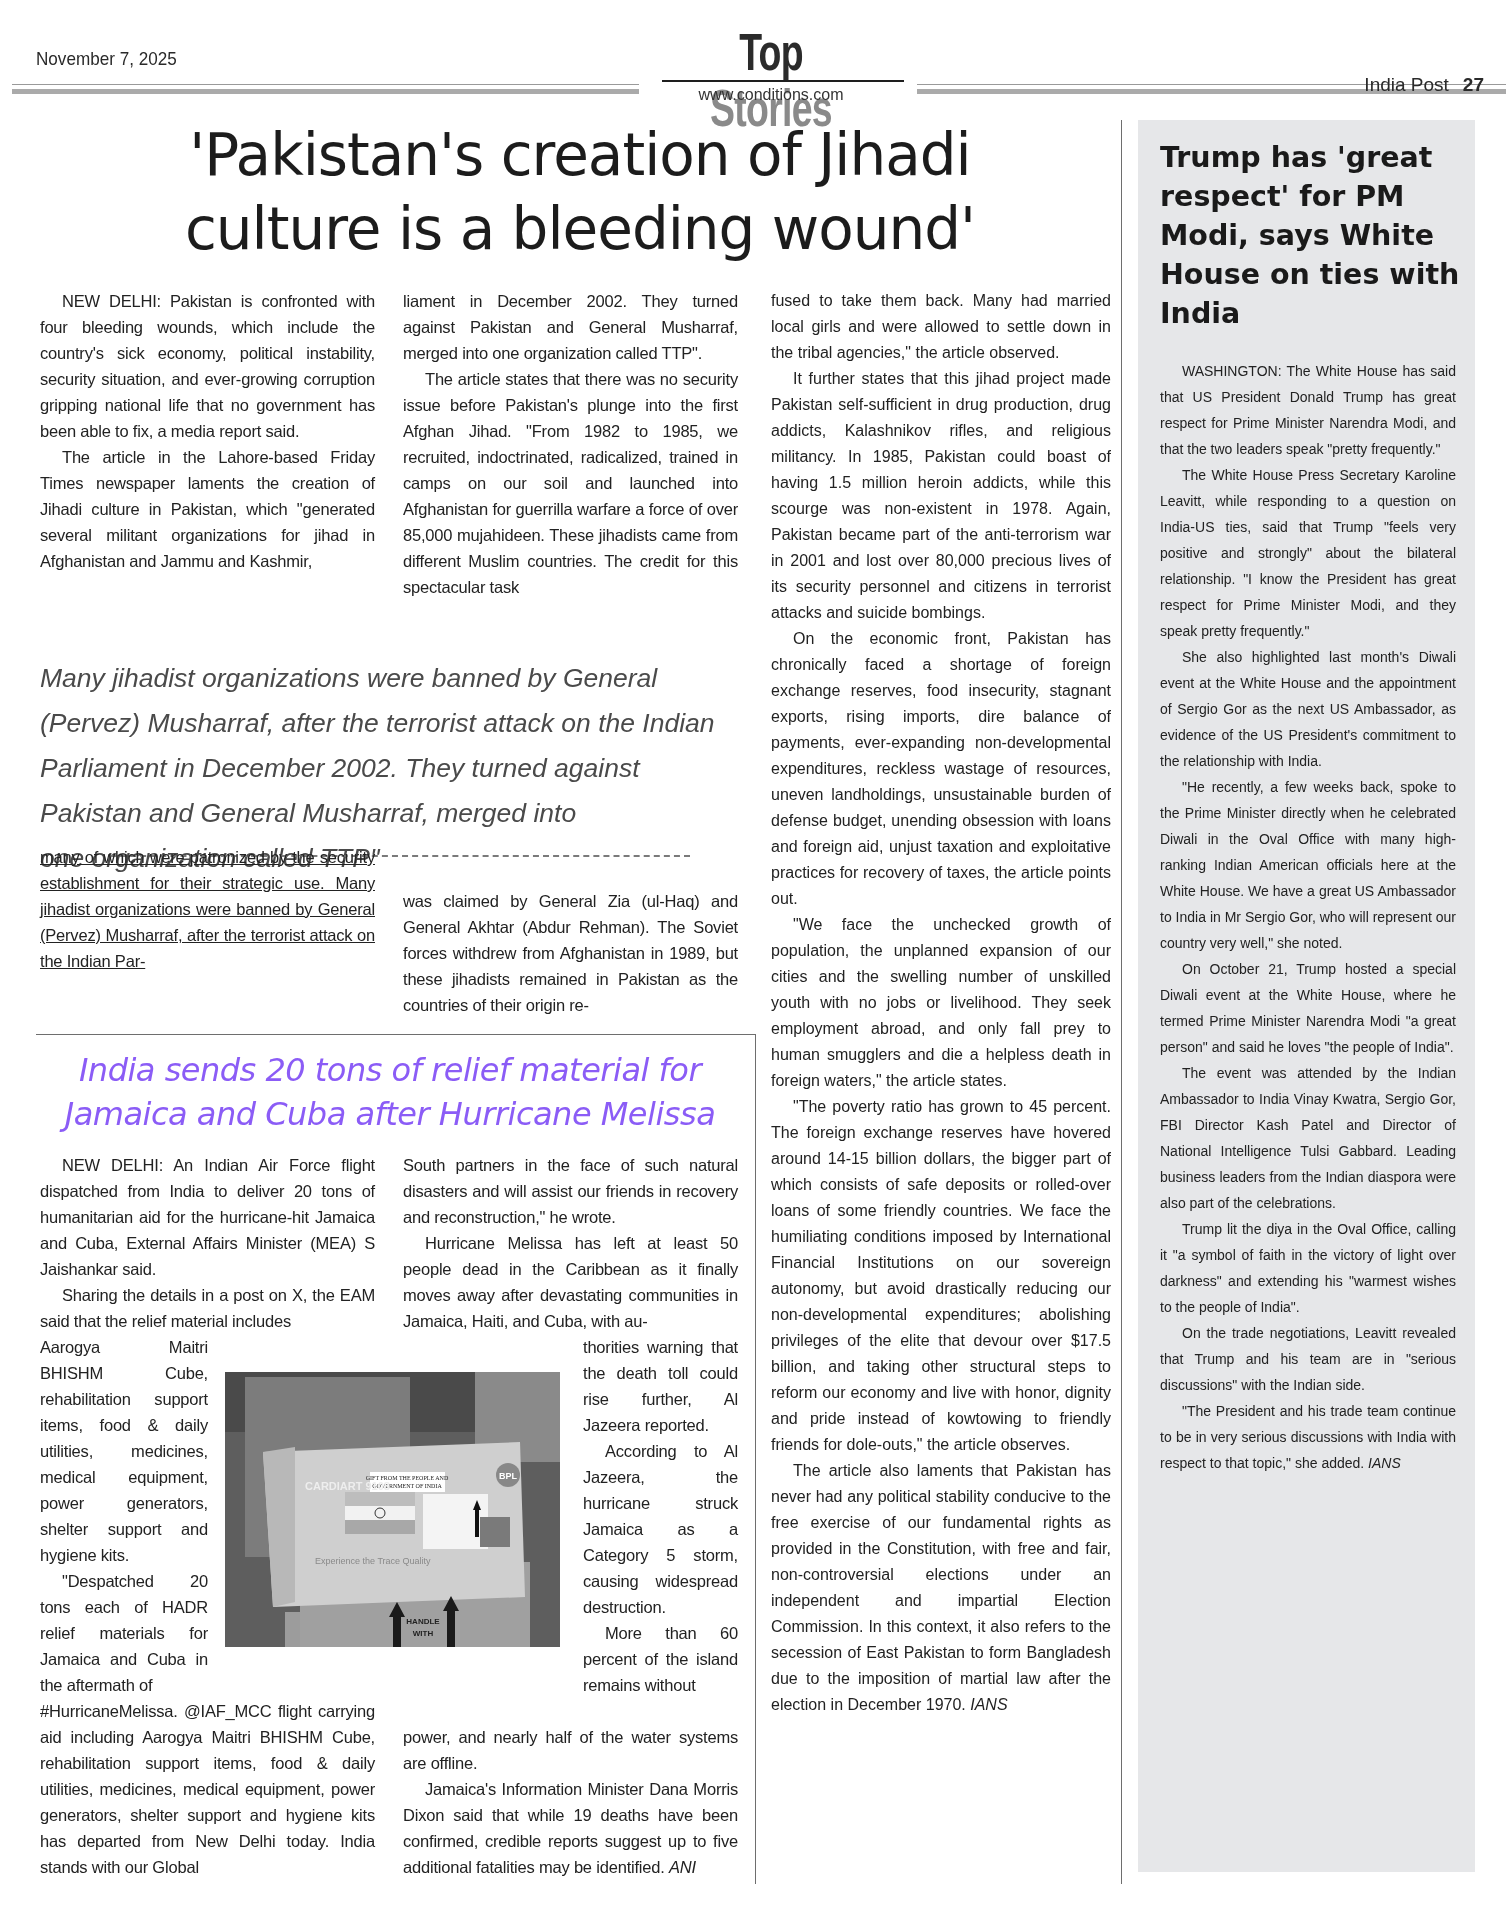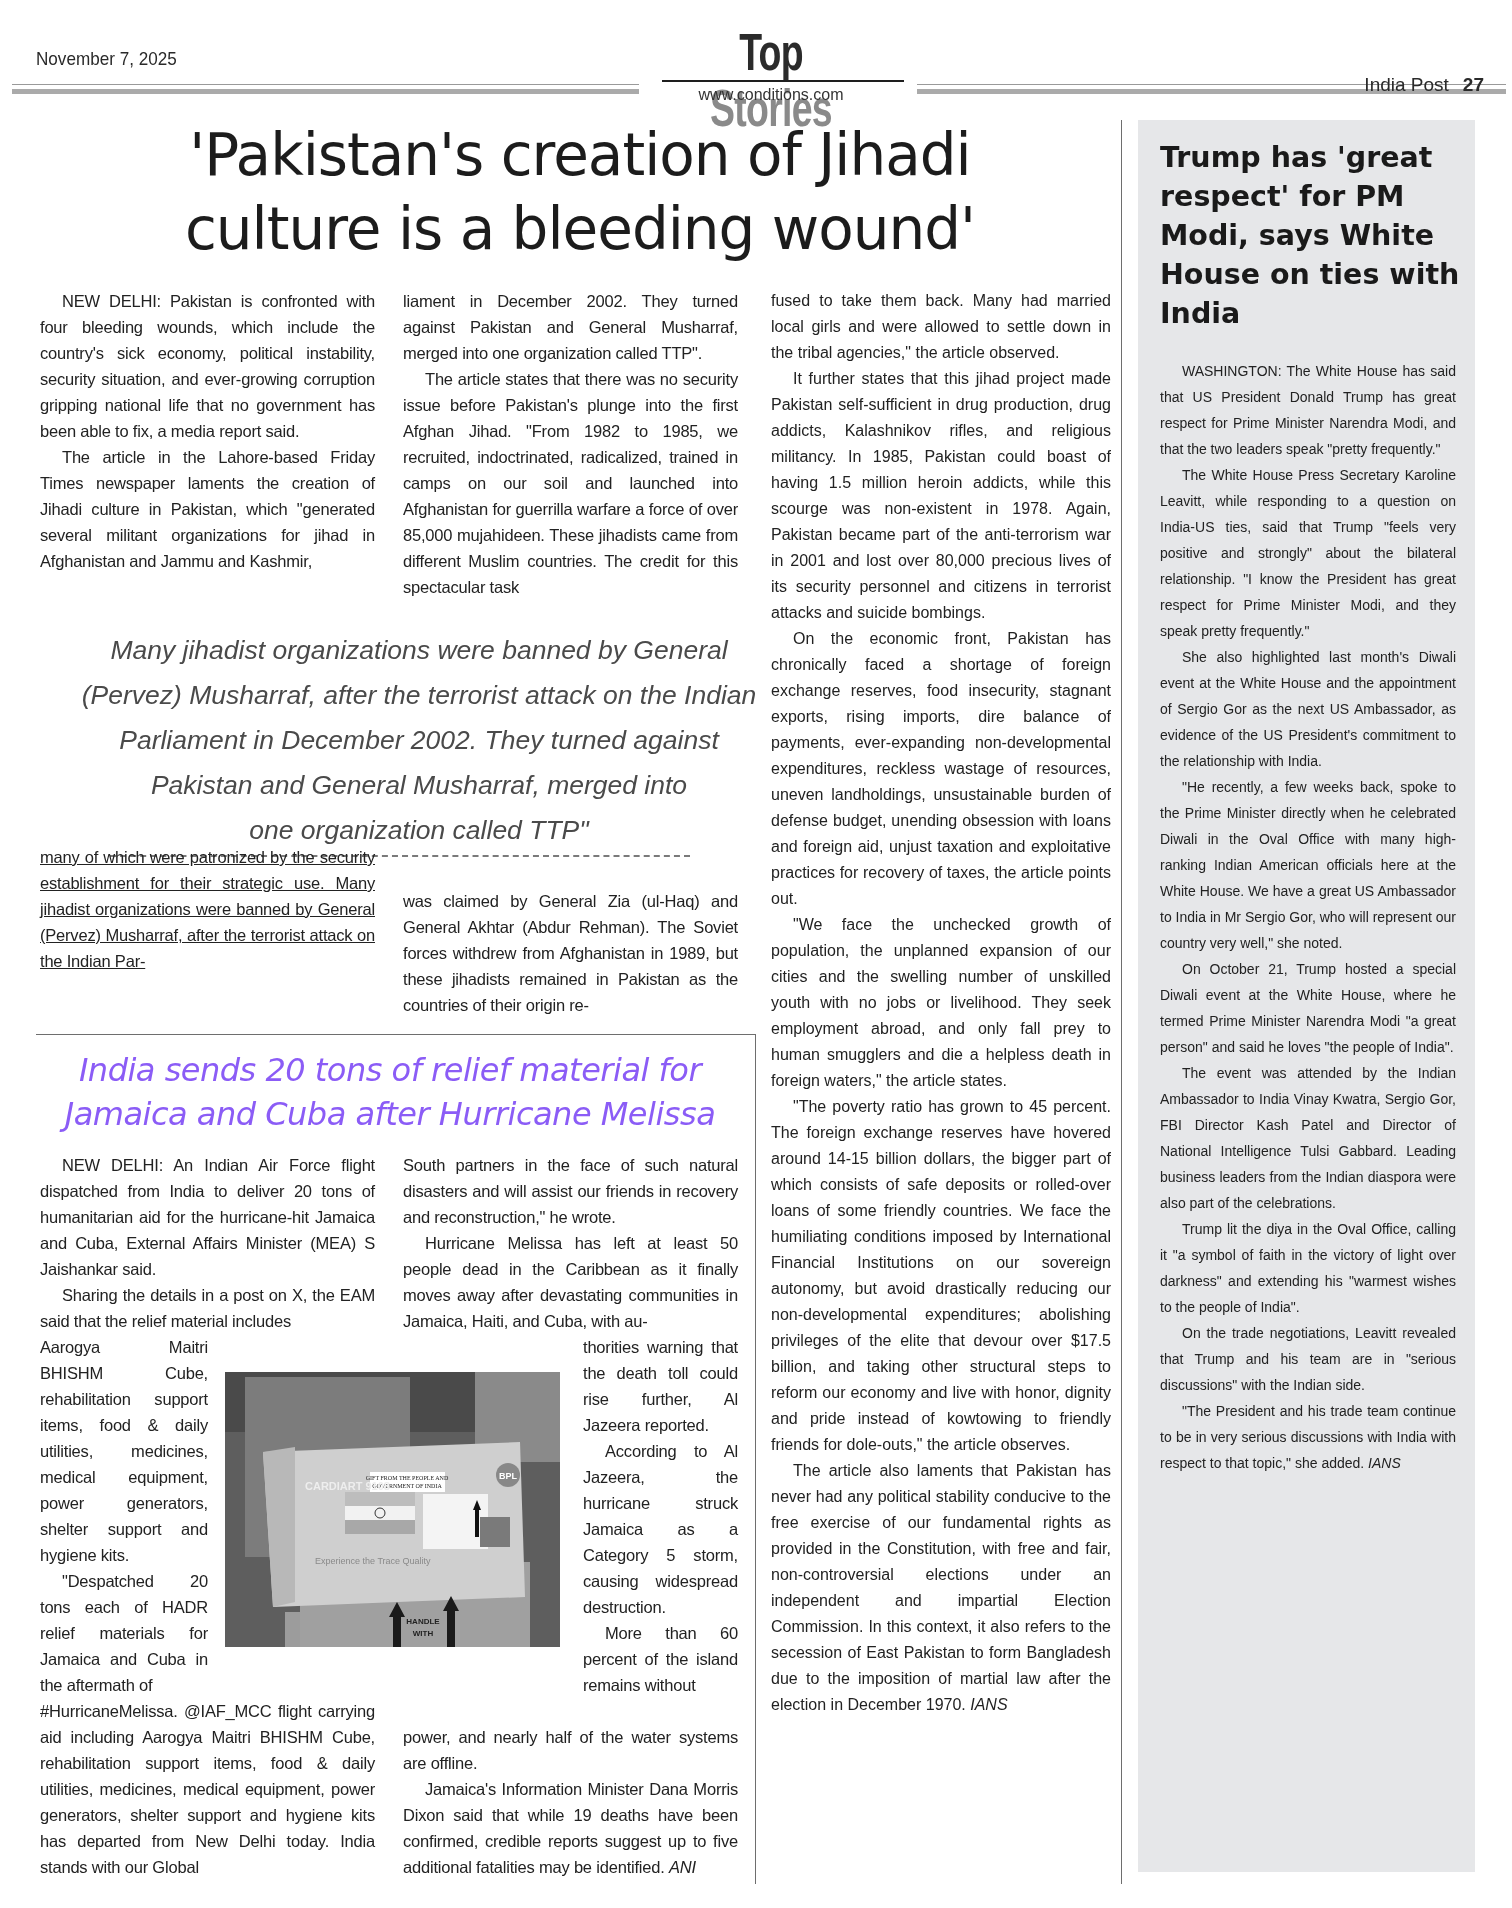--- a/index.html
+++ b/index.html
@@ -23,21 +23,21 @@
   
   .vrule{width:1px;background:#6e6e6e;}
   
   .headline{left:40px;top:118px;width:1080px;text-align:center;font-family:"DejaVu Sans",sans-serif;
             font-weight:normal;font-size:58px;line-height:74px;color:#1c1c1c;letter-spacing:-1px;}
   .col{font-size:16.5px;line-height:26px;text-align:justify;color:#222;}
   .col p{margin:0;text-indent:22px;}
   .col p.noindent{text-indent:0;}
   .cond{font-family:"Liberation Sans",sans-serif;letter-spacing:-0.2px;}
   
-  .pull{left:40px;top:628px;width:690px;text-align:center;font-style:italic;font-size:26.5px;line-height:45px;color:#4a4a4a;margin-left:34px;}
+  .pull{left:40px;top:656px;width:690px;text-align:left;font-style:italic;font-size:26.5px;line-height:45px;color:#4a4a4a;}
   .pull-dash{left:110px;top:855px;width:580px;height:0;border-top:2px dashed #7a7a7a;}
   
   .h2{left:40px;top:1048px;width:700px;text-align:center;font-style:italic;font-family:"DejaVu Sans",sans-serif;
       font-size:32px;line-height:44px;color:#8b5cf6;letter-spacing:-0.5px;}
   .hrule{height:1px;background:#6e6e6e;}
   
   .sidebar{left:1138px;top:120px;width:337px;height:1752px;background:#e6e7e9;}
   .side-head{left:1160px;top:138px;width:300px;font-family:"DejaVu Sans",sans-serif;font-weight:bold;
              font-size:28.5px;line-height:39px;color:#1a1a1a;}
   .side-col{left:1160px;top:358px;width:296px;}

